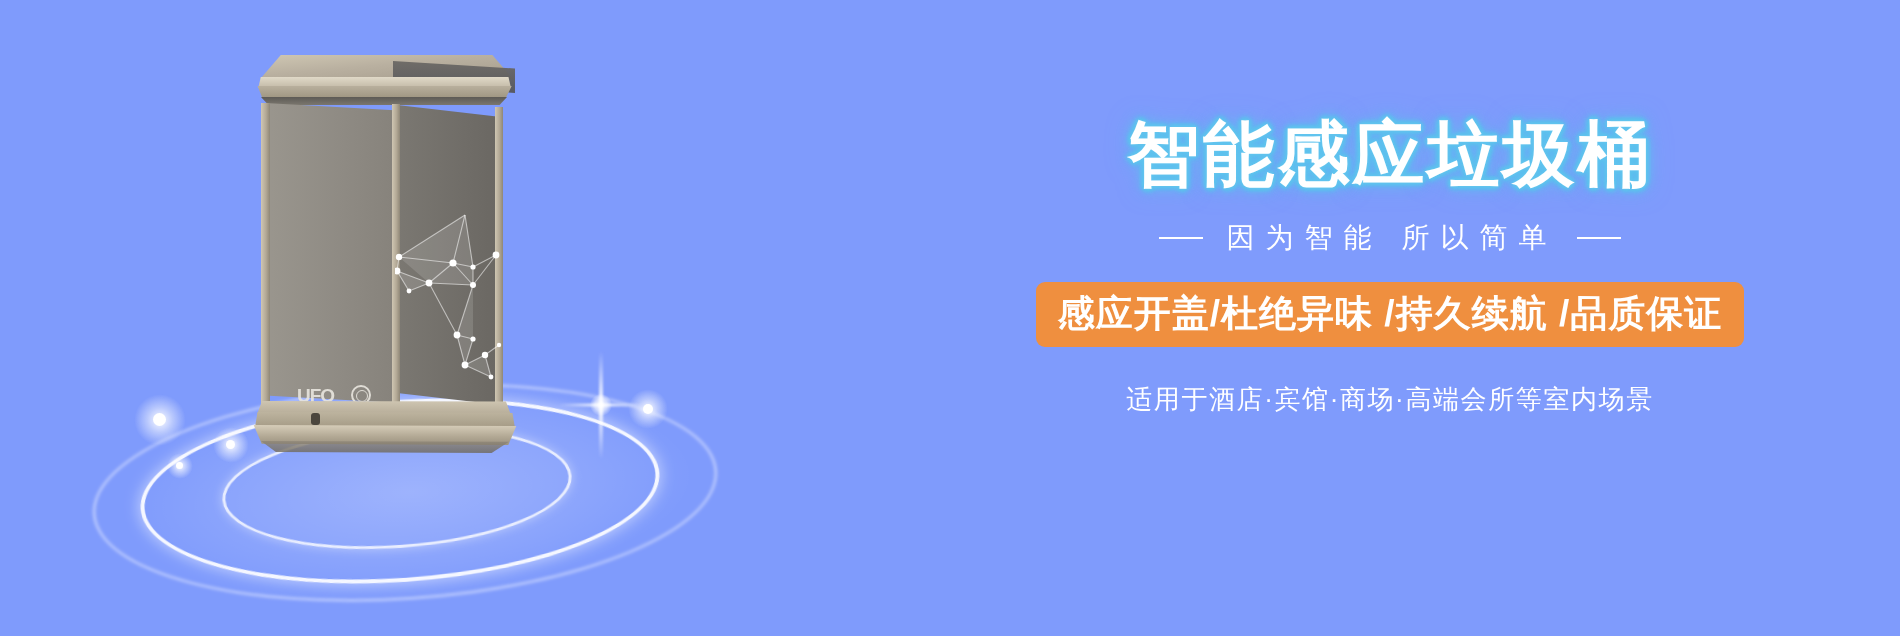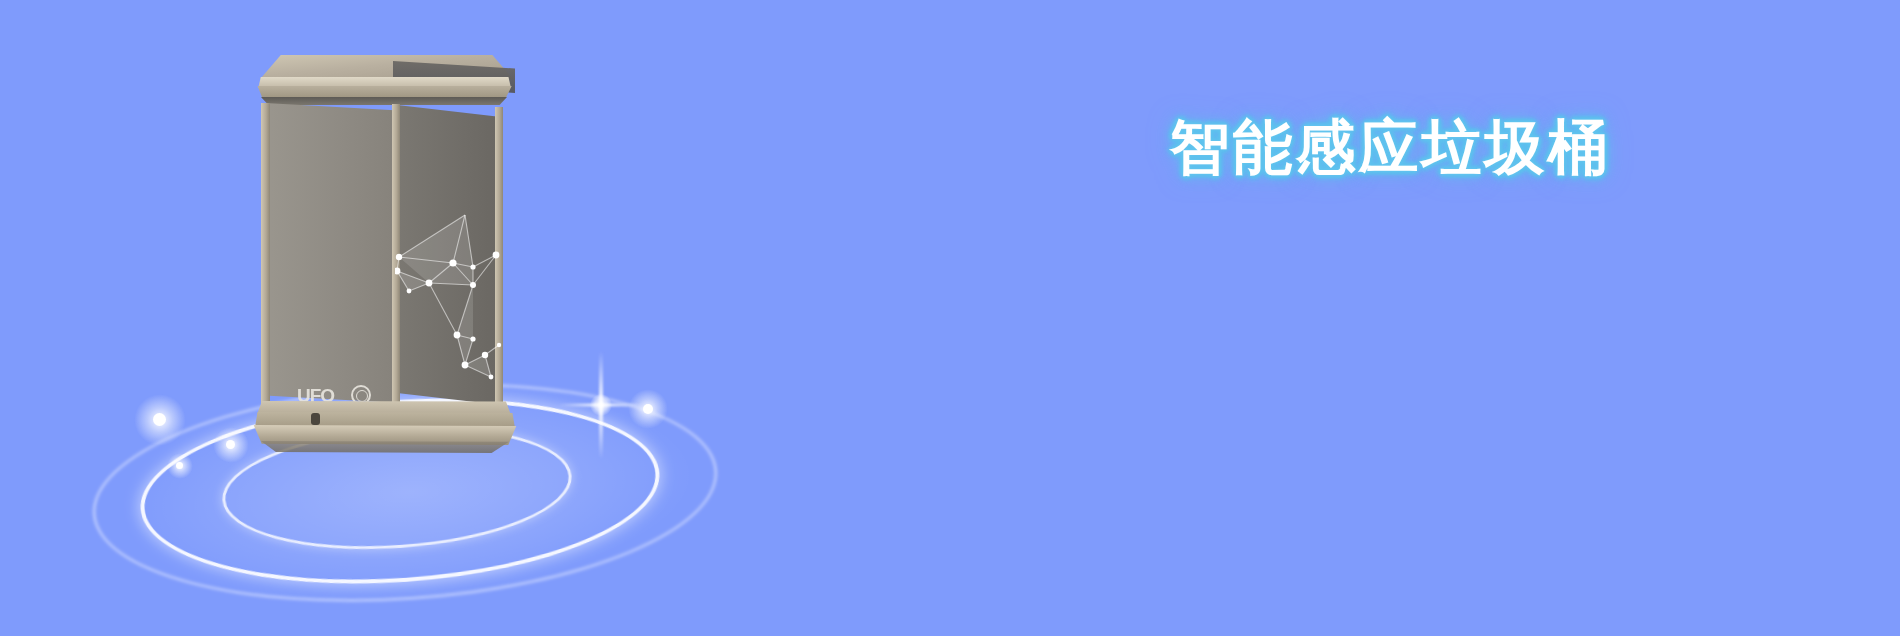--- a/index.html
+++ b/index.html
@@ -296,21 +296,21 @@
     height: 636px;
     display: flex;
     flex-direction: column;
     align-items: center;
     justify-content: flex-start;
     padding-top: 118px;
     box-sizing: border-box;
   }
 
   #headline {
-    font-size: 60px;
+    font-size: 72px;
     font-weight: 700;
     color: #ffffff;
     letter-spacing: 3px;
     line-height: 1;
     margin: 0;
     white-space: nowrap;
     text-shadow:
        0 0 2px #66c6ef,
        0 0 5px #66c6ef,
       -3px 0 4px #5bc0ed,
@@ -477,18 +477,25 @@
       <div id="base-3"></div>
       <div id="base-shadow"></div>
 
     </div>
   </div>
 
   <div id="copy">
 
     <h1 id="headline">智能感应垃圾桶</h1>
 
-
-
+    <div id="subline">
+      <span class="dash"></span>
+      <span id="subline-text">因为智能  所以简单</span>
+      <span class="dash"></span>
+    </div>
+
+    <div id="feature-badge" style="background: rgb(239, 143, 63); color: rgb(255, 255, 255);">感应开盖/杜绝异味 /持久续航 /品质保证</div>
+
+    <div id="scene-line">适用于酒店·宾馆·商场·高端会所等室内场景</div>
 
   </div>
 
 </div>
 
 </body></html>

